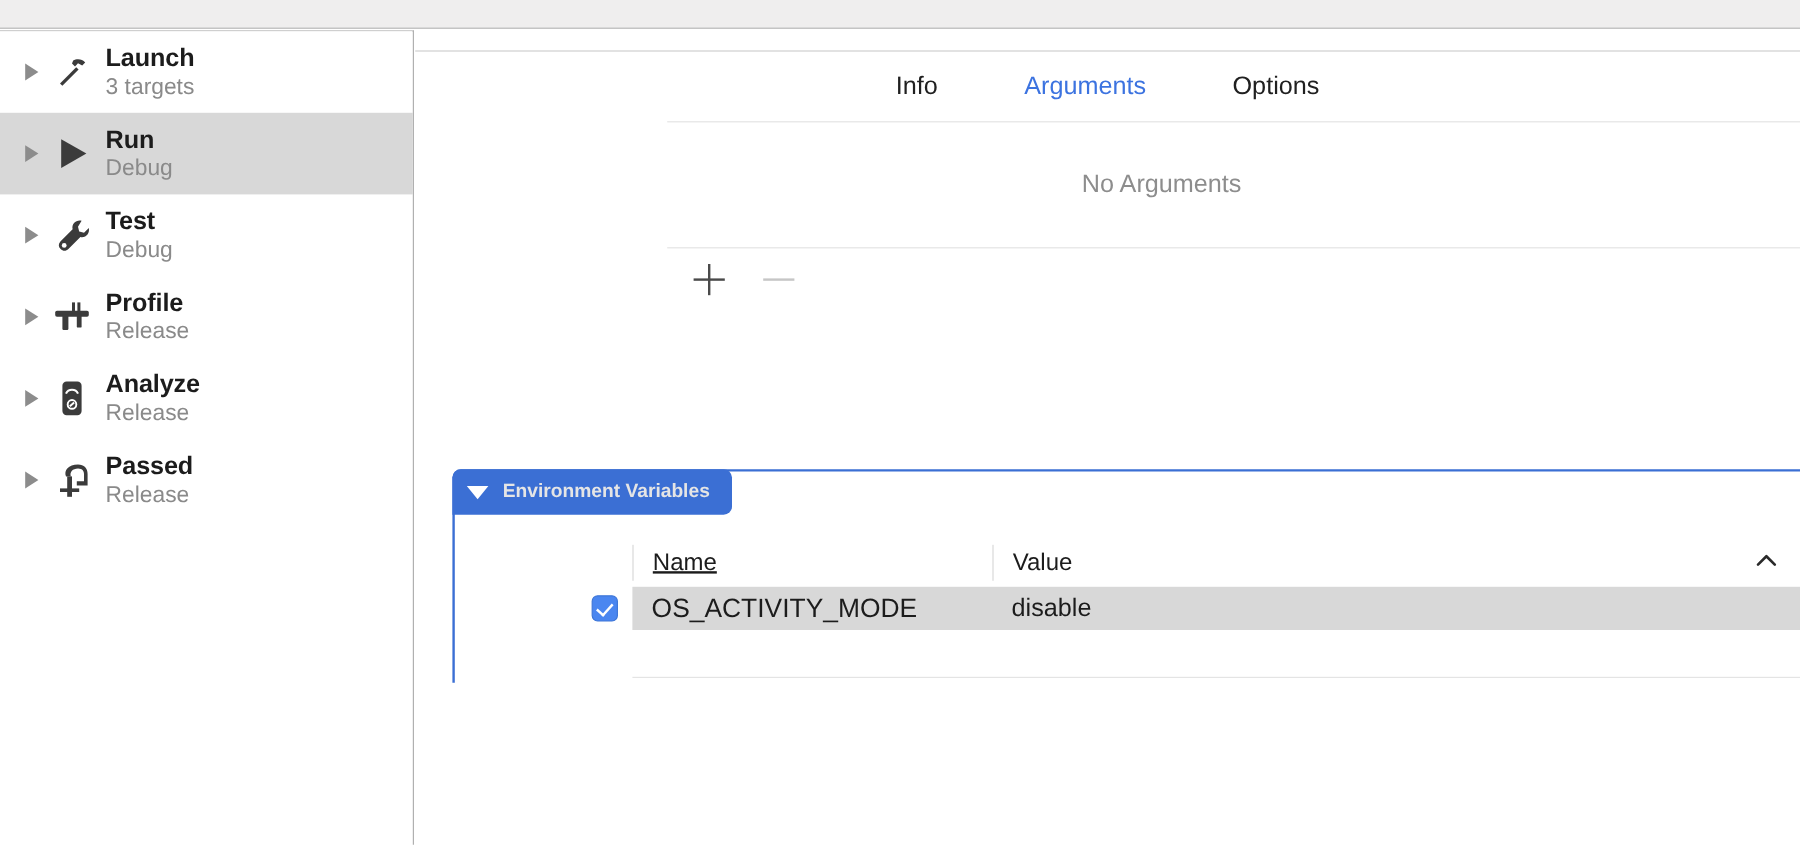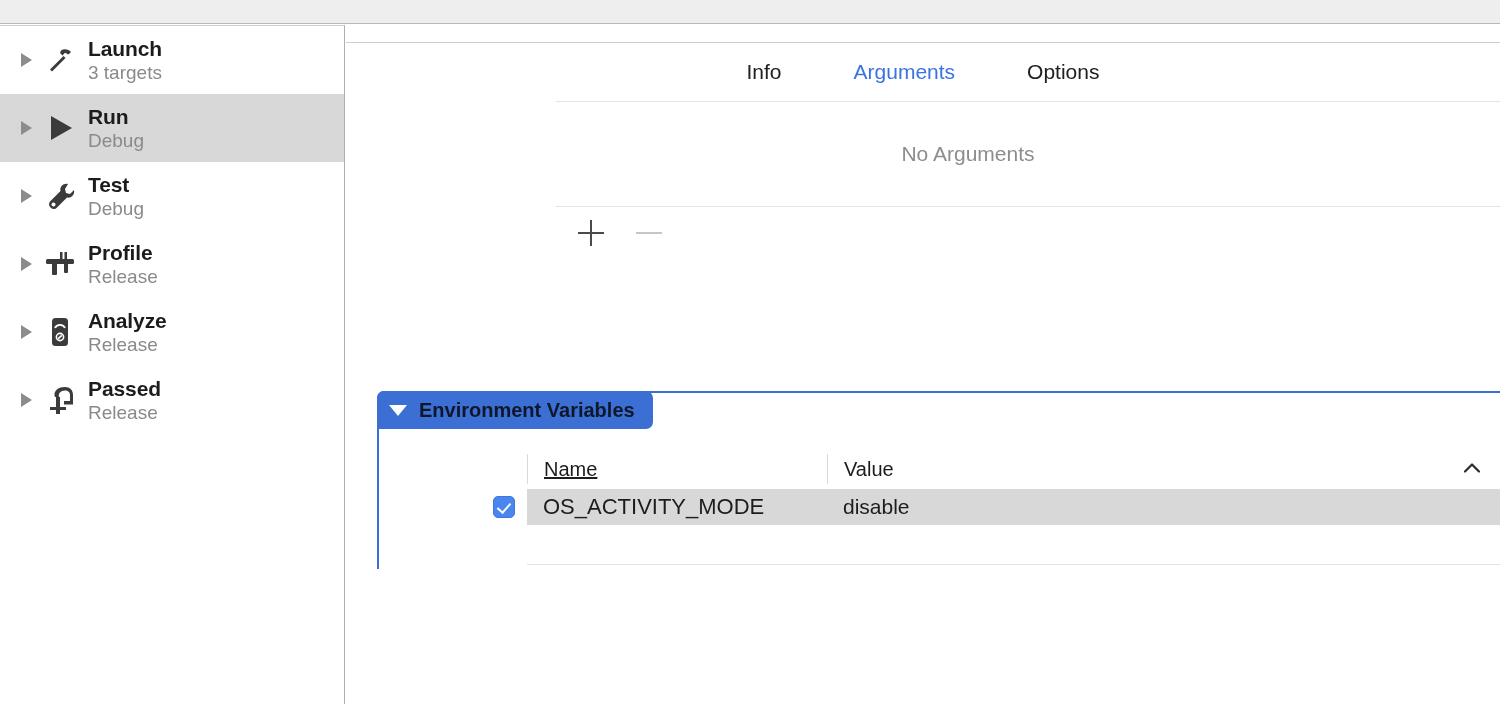--- a/index.html
+++ b/index.html
@@ -223,23 +223,23 @@
     box-sizing: border-box;
   }
   .env-badge .tri-down-w {
     width: 0; height: 0;
     border-left: 9px solid transparent;
     border-right: 9px solid transparent;
     border-top: 11px solid #ffffff;
     margin-right: 12px;
   }
   .env-badge-title {
-    font-size: 20px;
+    font-size: 16px;
     font-weight: bold;
-    color: #0f172a;
+    color: #e5e5e5;
     white-space: nowrap;
   }
 
   .env-table {
     position: absolute;
     left: 148px;
     top: 56px;
     right: 0;
   }
   .env-header {

